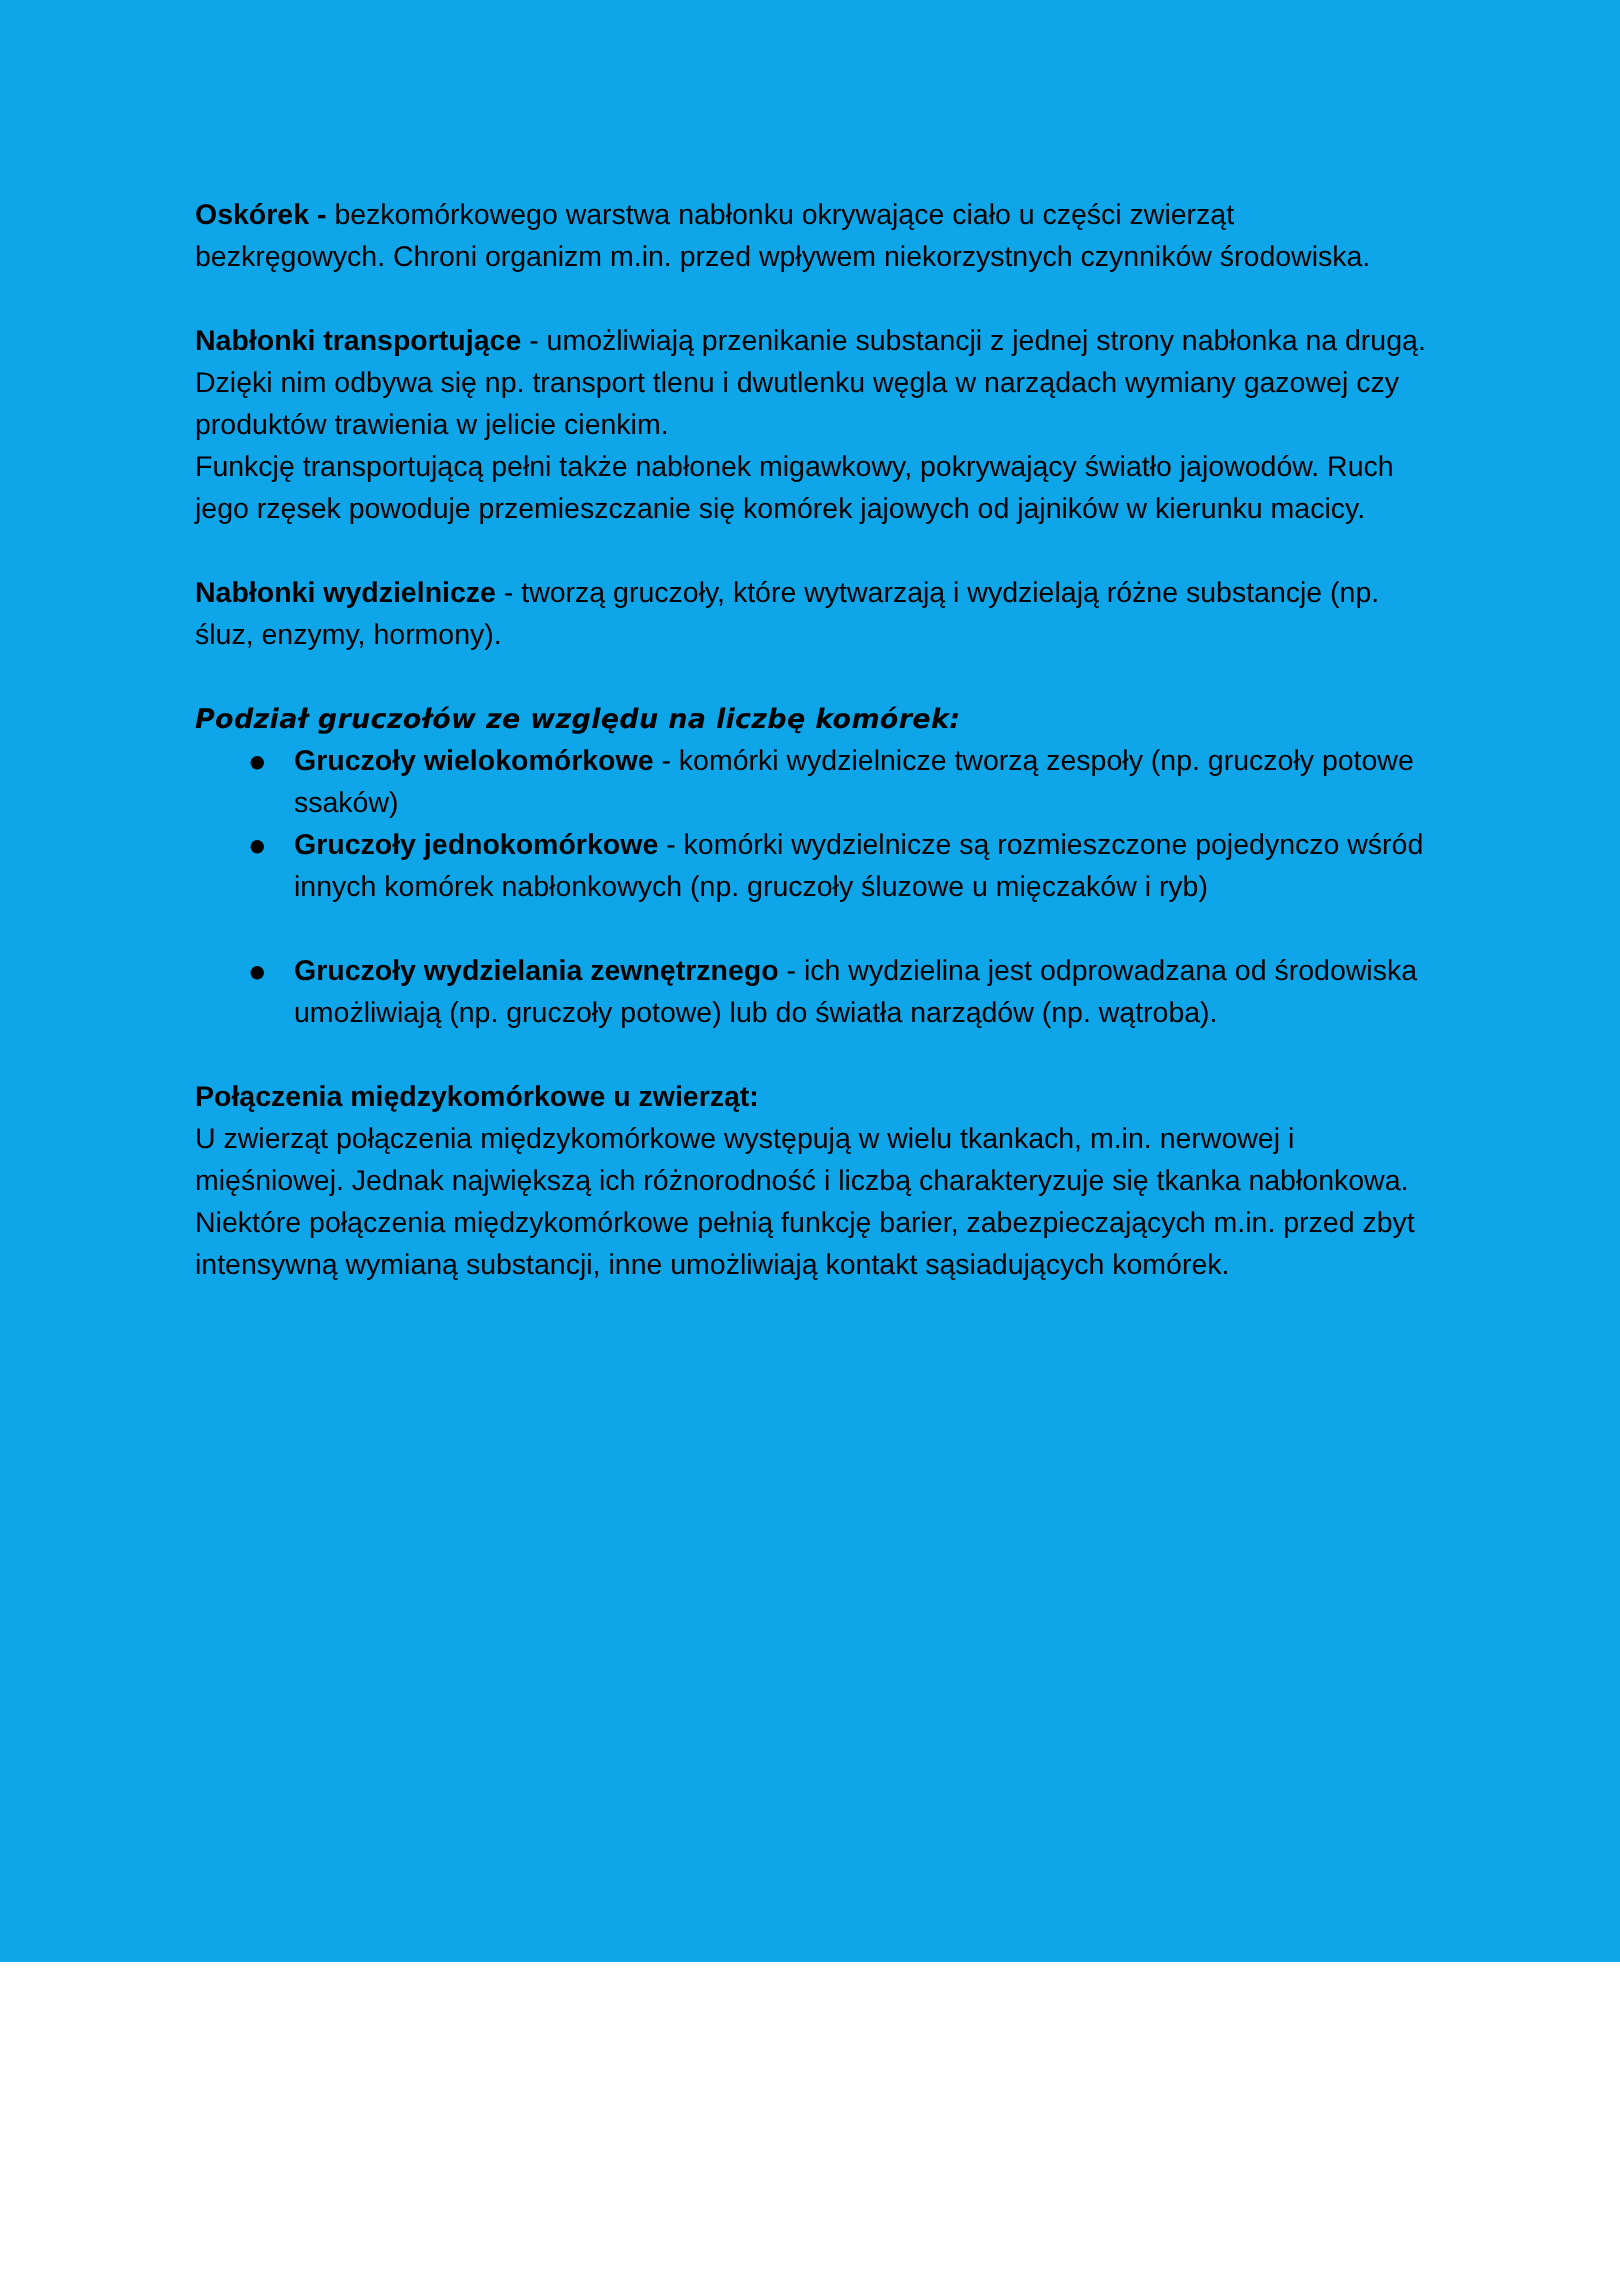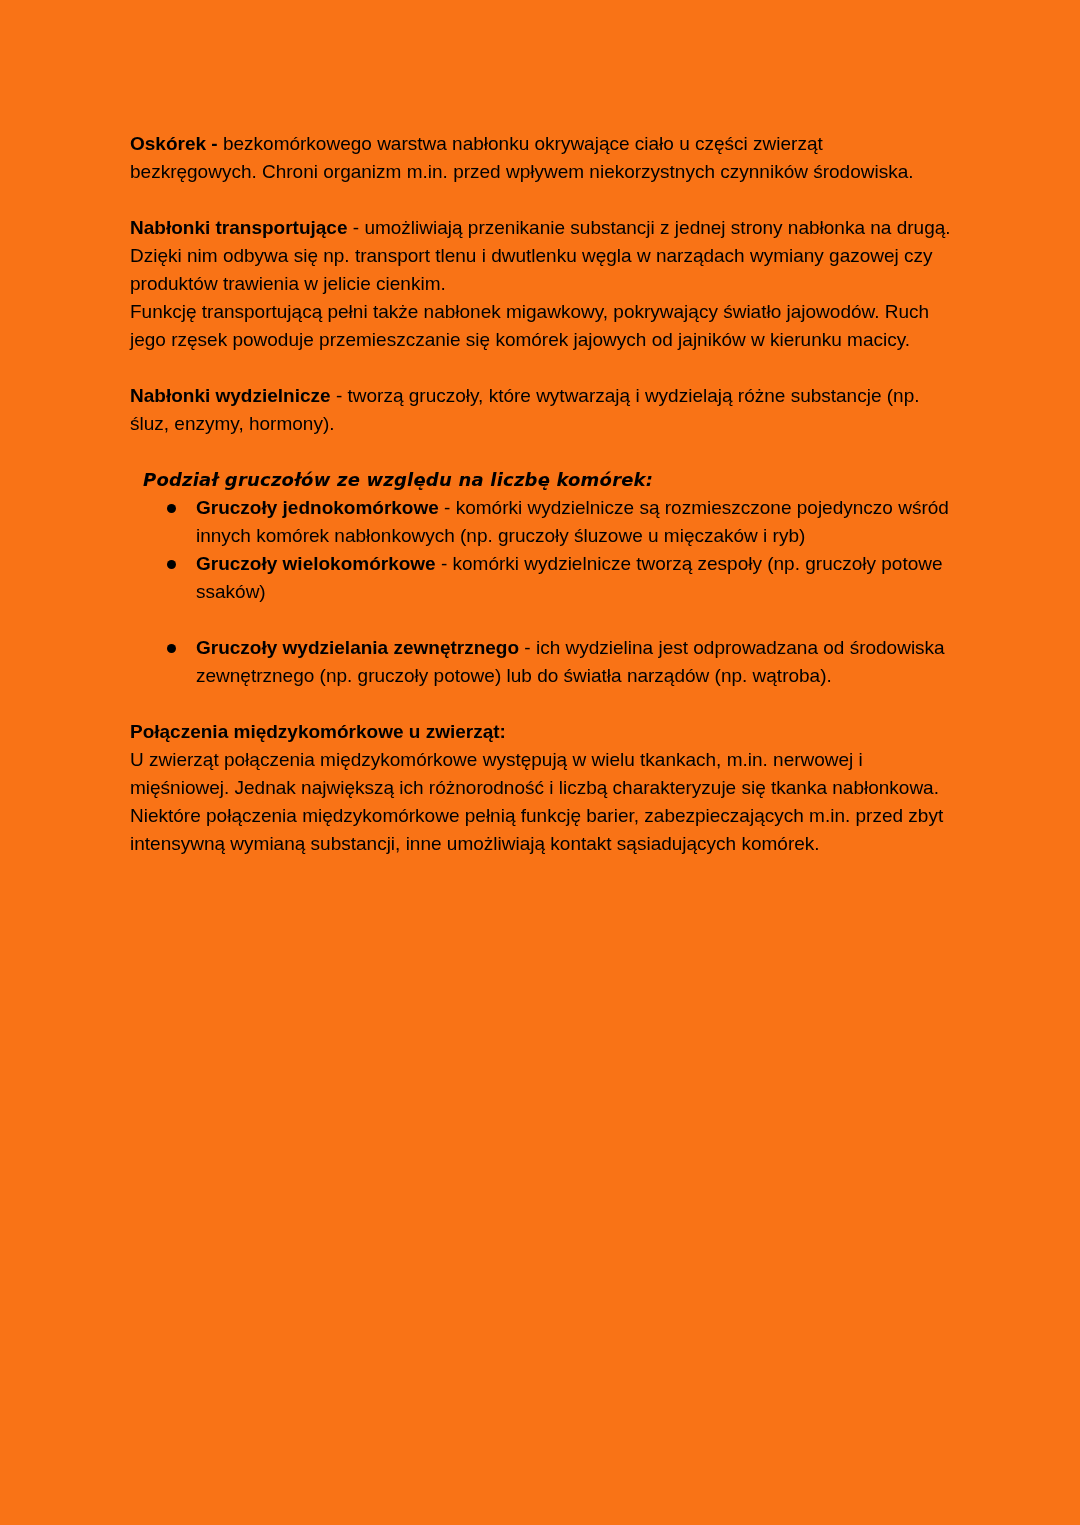--- a/index.html
+++ b/index.html
@@ -3,22 +3,22 @@
 <meta charset="utf-8">
 <style>
   html, body {
     margin: 0;
     padding: 0;
     background: #ffffff;
   }
   .page {
     position: relative;
     width: 1080px;
-    height: 1525px;
-    background: #f97316;
+    height: 1308px;
+    background: #0ea5e9;
     color: #000000;
     overflow: hidden;
     font-family: "Liberation Sans", sans-serif;
   }
   .content {
     position: absolute;
     left: 130px;
     top: 130px;
     width: 822px;
   }
@@ -31,21 +31,21 @@
   .para strong {
     font-weight: bold;
   }
   .script-heading {
     font-family: "DejaVu Sans", cursive;
     font-style: italic;
     font-weight: 600;
     font-size: 18px;
     line-height: 28px;
     letter-spacing: 0.2px;
-    margin: 12px 0 0 13px;
+    margin: 12px 0 0 0;
     color: #000000;
   }
   ul.bullet-list {
     list-style: none;
     margin: 0 0 28px 0;
     padding: 0;
   }
   li.bullet-item {
     position: relative;
     padding-left: 66px;
@@ -67,21 +67,21 @@
 </head>
 <body>
 
 <div class="page">
   <div class="content">
       <p class="para"><strong>Oskórek - </strong><span>bezkomórkowego warstwa nabłonku okrywające ciało u części zwierząt bezkręgowych. Chroni organizm m.in. przed wpływem niekorzystnych czynników środowiska.</span></p>
       <p class="para"><strong>Nabłonki transportujące</strong><span> - umożliwiają przenikanie substancji z jednej strony nabłonka na drugą. Dzięki nim odbywa się np. transport tlenu i dwutlenku węgla w narządach wymiany gazowej czy produktów trawienia w jelicie cienkim.</span><br><span>Funkcję transportującą pełni także nabłonek migawkowy, pokrywający światło jajowodów. Ruch jego rzęsek powoduje przemieszczanie się komórek jajowych od jajników w kierunku macicy.</span></p>
       <p class="para"><strong>Nabłonki wydzielnicze</strong><span> - tworzą gruczoły, które wytwarzają i wydzielają różne substancje (np. śluz, enzymy, hormony).</span></p>
       <p class="script-heading"><span>Podział gruczołów ze względu na liczbę komórek:</span></p>
       <ul class="bullet-list">
+        <li class="bullet-item"><strong>Gruczoły wielokomórkowe</strong><span> - komórki wydzielnicze tworzą zespoły (np. gruczoły potowe ssaków)</span></li>
         <li class="bullet-item"><strong>Gruczoły jednokomórkowe</strong><span> - komórki wydzielnicze są rozmieszczone pojedynczo wśród innych komórek nabłonkowych (np. gruczoły śluzowe u mięczaków i ryb)</span></li>
-        <li class="bullet-item"><strong>Gruczoły wielokomórkowe</strong><span> - komórki wydzielnicze tworzą zespoły (np. gruczoły potowe ssaków)</span></li>
       </ul>
       <ul class="bullet-list">
-        <li class="bullet-item"><strong>Gruczoły wydzielania zewnętrznego</strong><span> - ich wydzielina jest odprowadzana od środowiska zewnętrznego (np. gruczoły potowe) lub do światła narządów (np. wątroba).</span></li>
+        <li class="bullet-item"><strong>Gruczoły wydzielania zewnętrznego</strong><span> - ich wydzielina jest odprowadzana od środowiska umożliwiają (np. gruczoły potowe) lub do światła narządów (np. wątroba).</span></li>
       </ul>
       <p class="para"><strong>Połączenia międzykomórkowe u zwierząt:</strong><br><span>U zwierząt połączenia międzykomórkowe występują w wielu tkankach, m.in. nerwowej i mięśniowej. Jednak największą ich różnorodność i liczbą charakteryzuje się tkanka nabłonkowa.</span><br><span>Niektóre połączenia międzykomórkowe pełnią funkcję barier, zabezpieczających m.in. przed zbyt intensywną wymianą substancji, inne umożliwiają kontakt sąsiadujących komórek.</span></p>
     </div>
 </div>
 
 </body></html>

